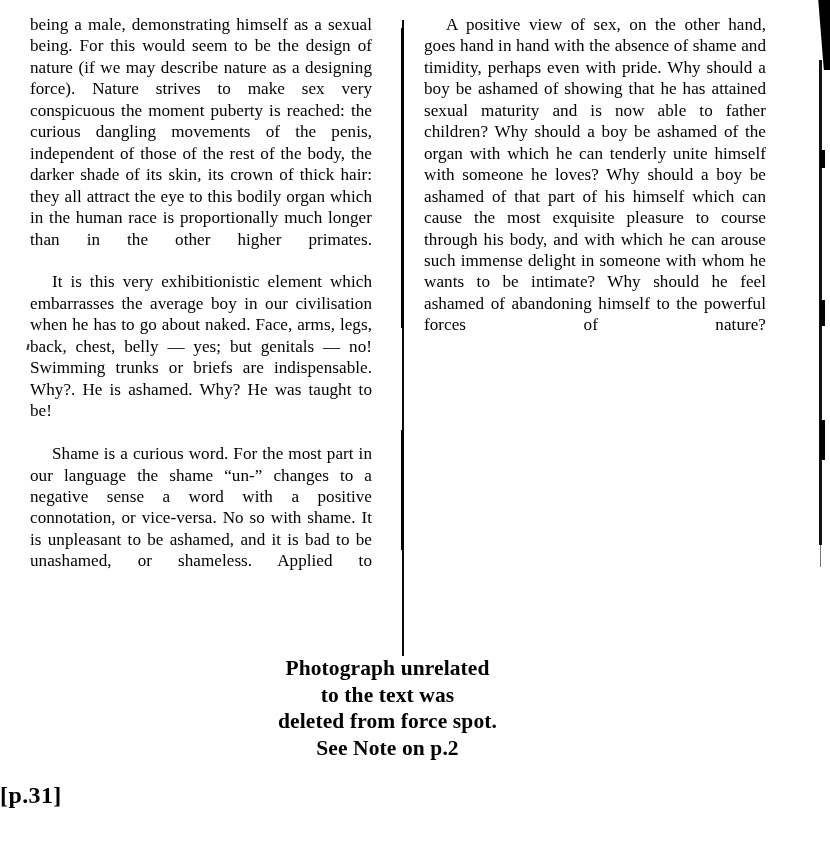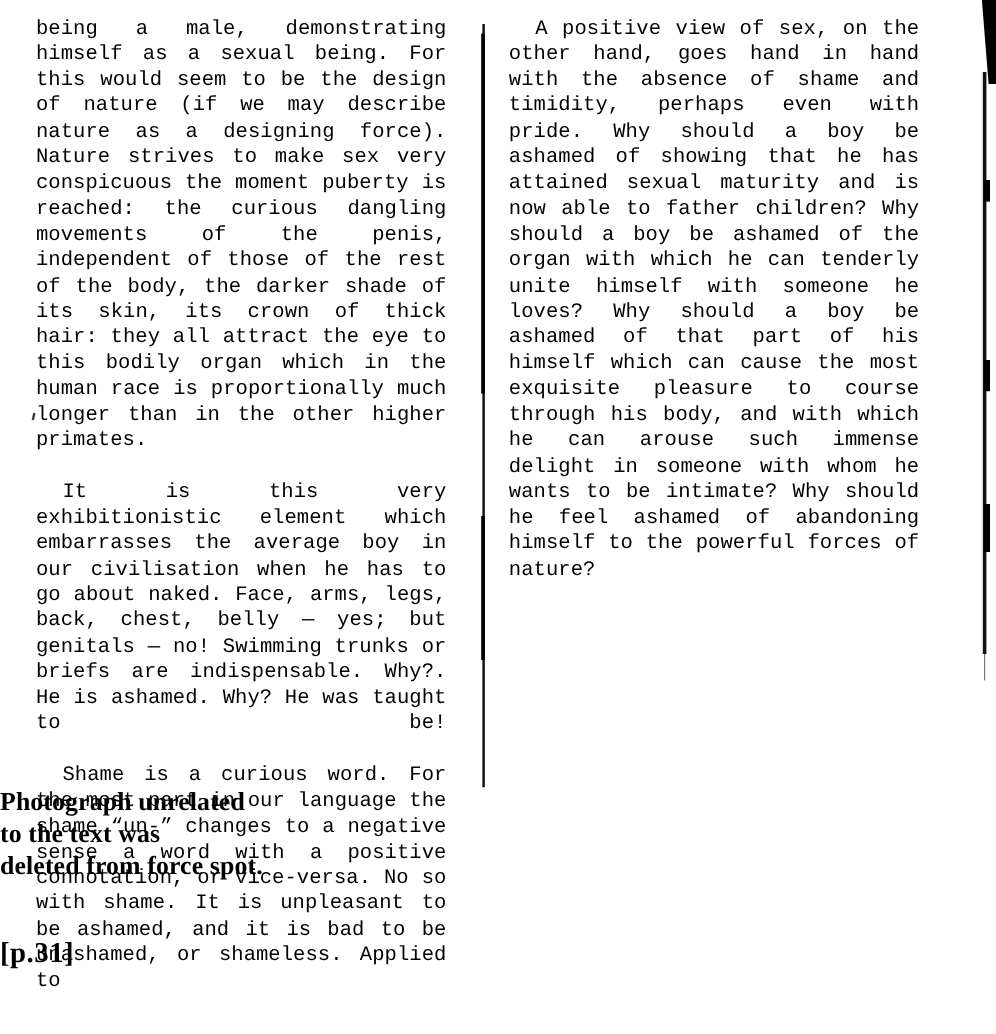--- a/index.html
+++ b/index.html
@@ -40,21 +40,20 @@
     letter-spacing: 0.05px;
     word-spacing: 0.2px;
   }
 
   .col-left  { left: 30px; }
   .col-right { left: 424px; }
 
   .col p {
     margin: 0;
     text-indent: 22px;
-    font-family: Liberation Mono, monospace;
   }
   .col p.cont { text-indent: 0; }
 
   
   .col p.full::after {
     content: "";
     display: inline-block;
     width: 100%;
   }
 
@@ -127,20 +126,21 @@
     background: #3a3a3a;
     transform: rotate(12deg);
   }
 
   
   .note {
     position: absolute;
     top: 655px;
     left: 0;
     width: 775px;
+    text-align: center;
     font-weight: bold;
     font-size: 21.5px;
     line-height: 26.5px;
     letter-spacing: 0.1px;
   }
   .note div { white-space: nowrap; }
 
   
   .page-no {
     position: absolute;
@@ -182,17 +182,18 @@
   <div class="scan-edge-line"></div>
   <div class="scan-edge-line-fade"></div>
   <div class="scan-edge-speck" style="top:150px;height:18px;"></div>
   <div class="scan-edge-speck" style="top:300px;height:26px;"></div>
   <div class="scan-edge-speck" style="top:420px;height:40px;"></div>
 
   <div class="note">
     <div>Photograph unrelated</div>
     <div>to the text was</div>
     <div>deleted from force spot.</div>
+    <div>See Note on p.2</div>
   </div>
 
   <div class="page-no">[p.31]</div>
 
 </div>
 
 </body></html>

